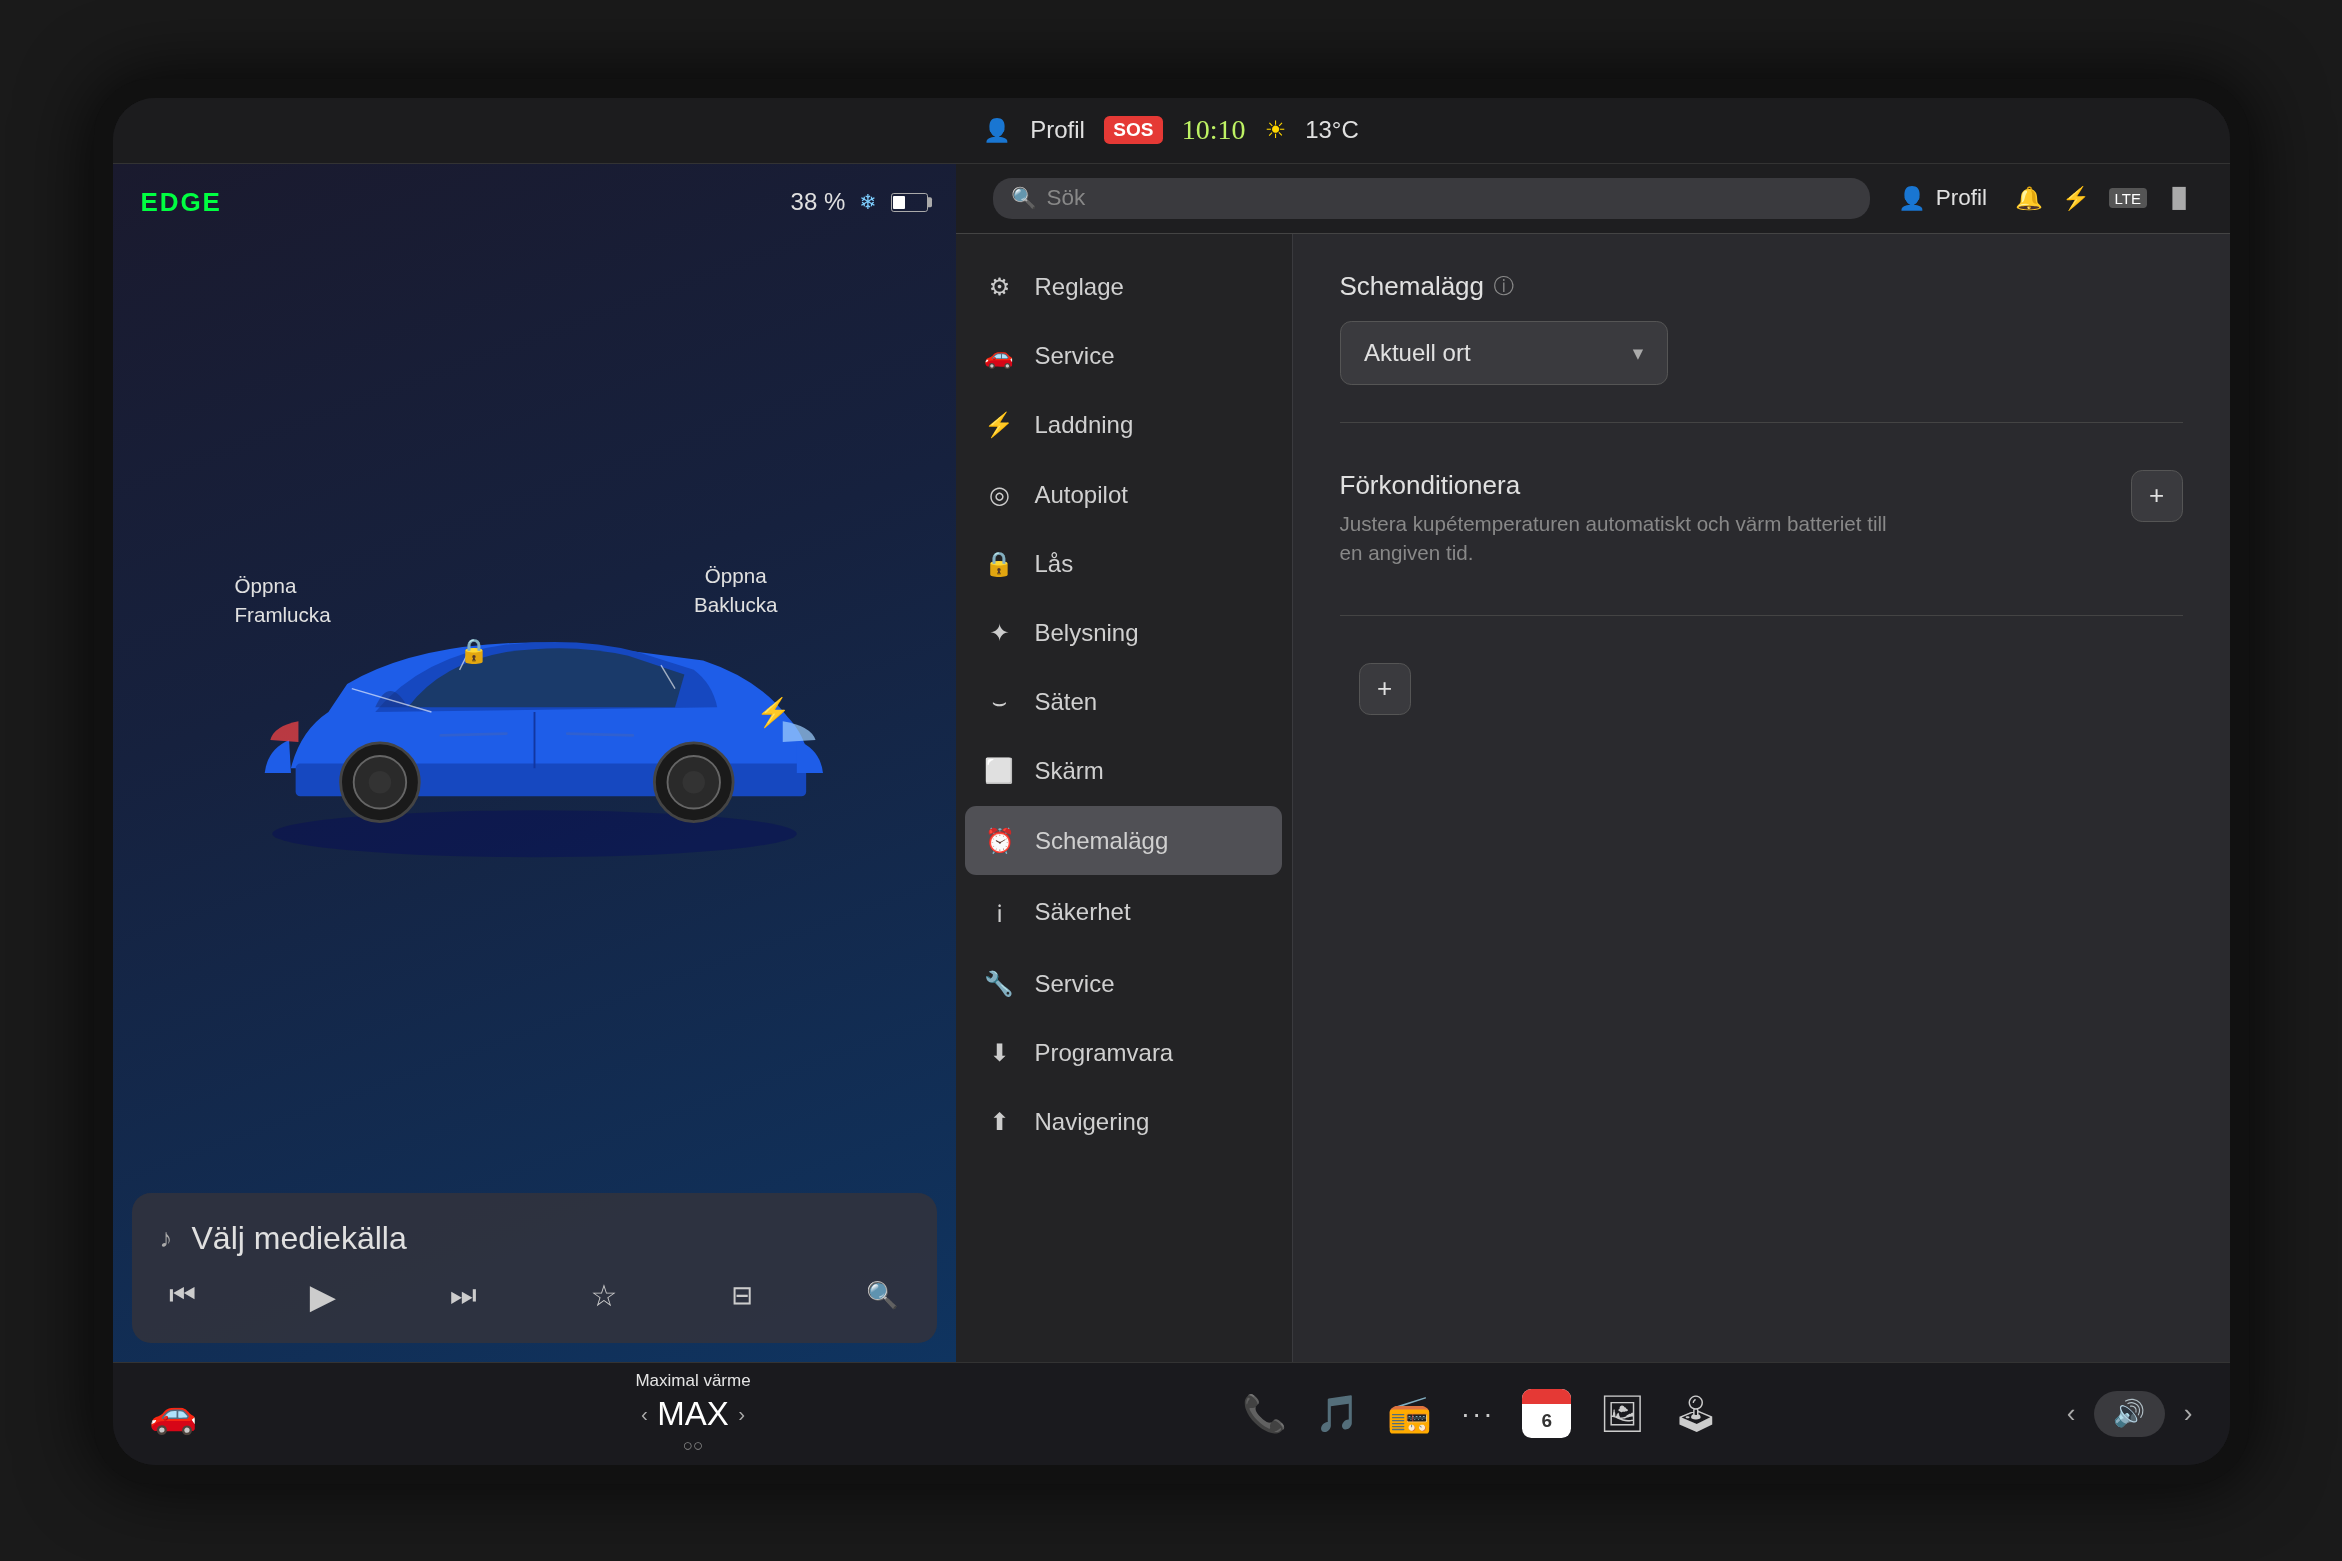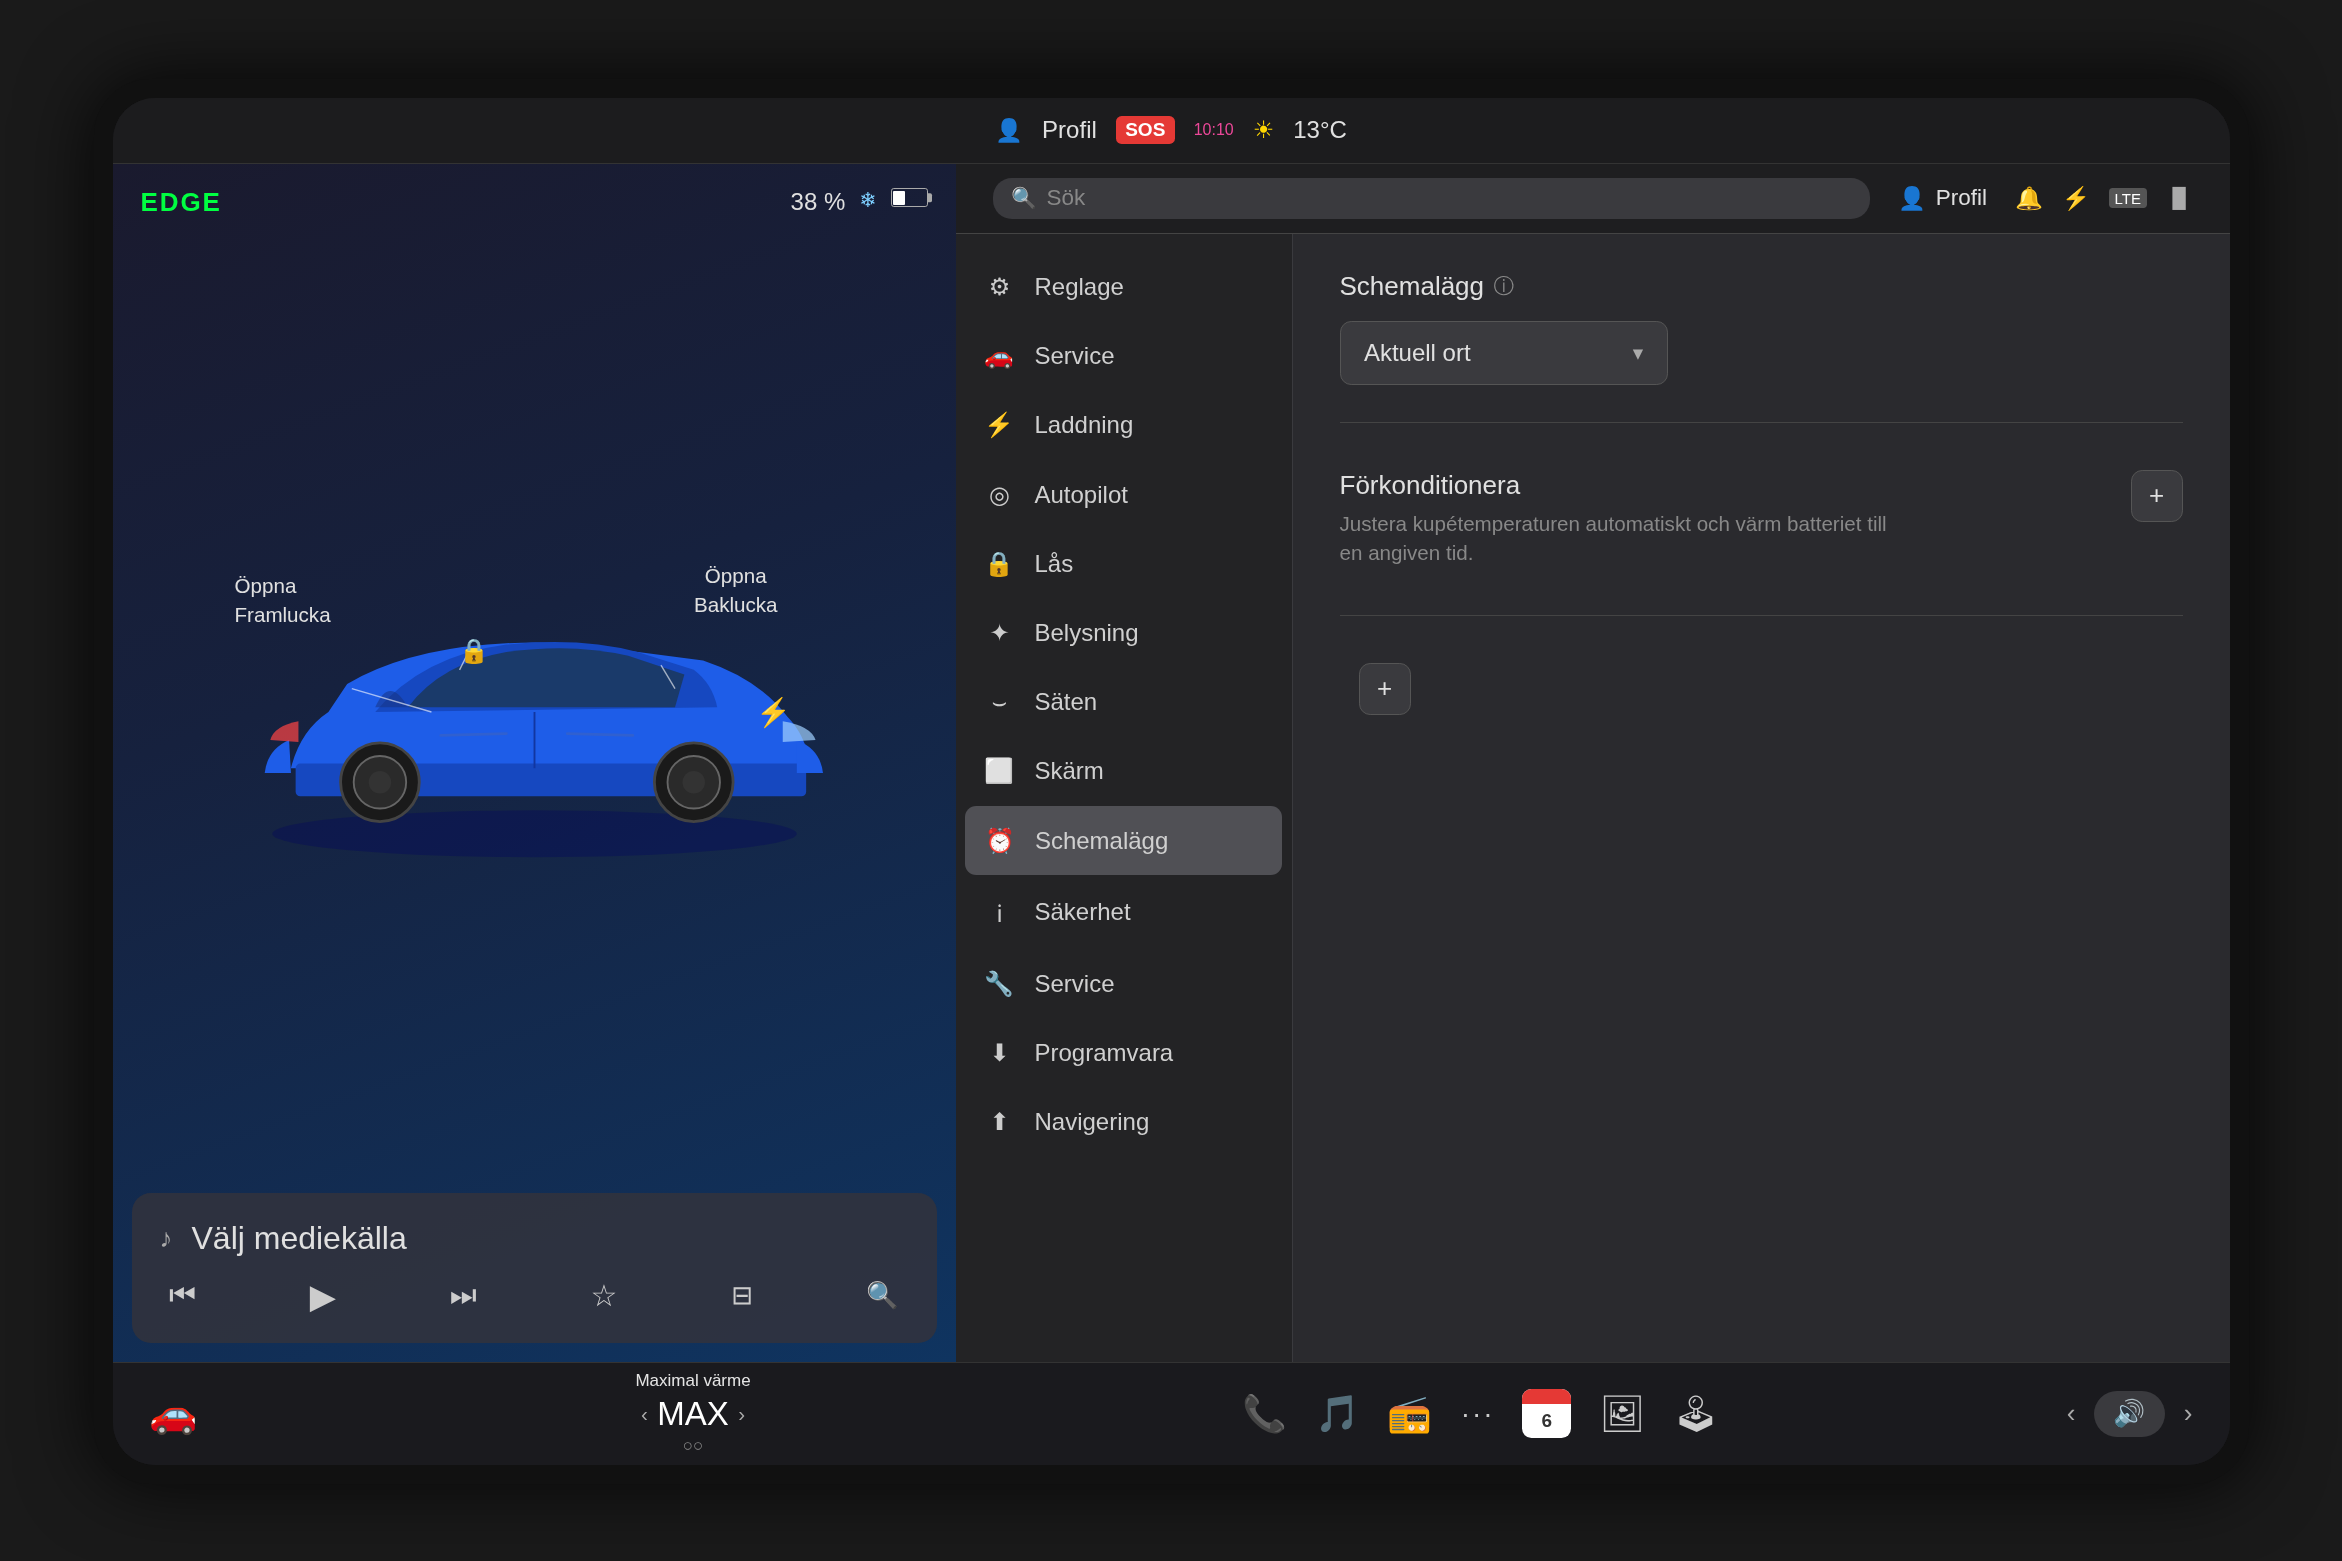--- a/index.html
+++ b/index.html
@@ -76,23 +76,24 @@
     .sos-badge {
       background: #e53935;
       color: white;
       font-size: 19px;
       font-weight: bold;
       padding: 2.8px 9.4px;
       border-radius: 5.6px;
     }
 
     .time-display {
-      color: #ec4899;
-      font-size: 16px;
+      color: #bef264;
+      font-size: 28px;
       font-weight: 500;
+      font-family: Liberation Serif, serif;
     }
 
     .temp-display {
       color: #e0e0e0;
       font-size: 24px;
     }
 
     
     .main-content {
       flex: 1;
@@ -569,21 +570,21 @@
       <div class="status-right">
       </div>
     </div>
 
     <div class="main-content">
 
       <div class="left-panel">
 
         <div class="left-panel-top">
           <span class="edge-badge">EDGE</span>
-          <div style="display:flex;align-items:flex-start;gap:14px;">
+          <div style="display:flex;align-items:center;gap:14px;">
             <span class="status-text">38 %</span>
             <span class="snowflake-icon">❄</span>
             <div class="battery-icon">
               <div class="battery-fill"></div>
             </div>
           </div>
         </div>
 
         <div class="car-area">
           <div style="position:relative;width:637px;height:319px;">

